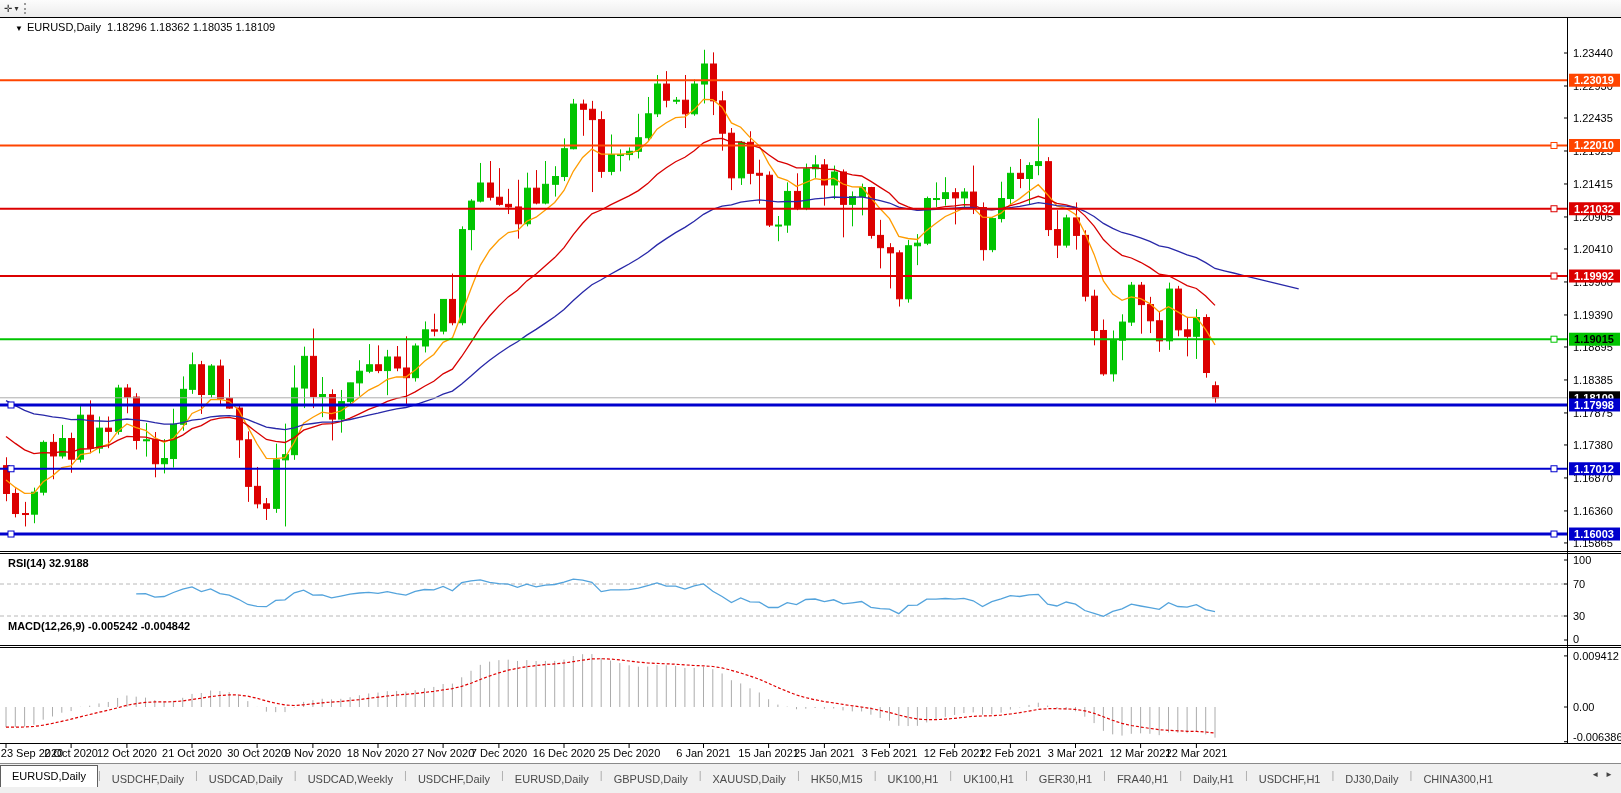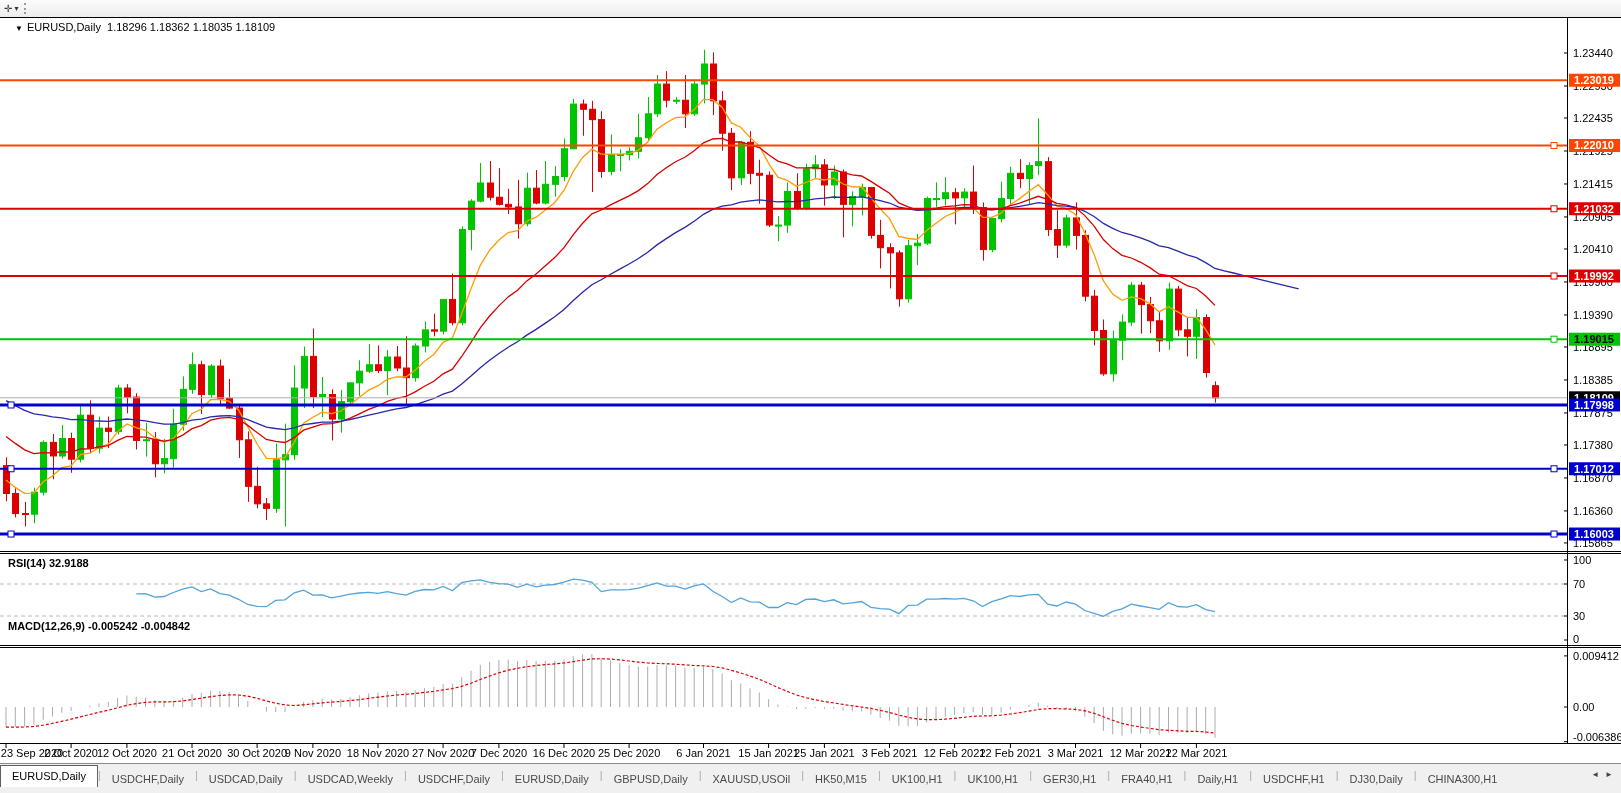--- a/index.html
+++ b/index.html
@@ -631,21 +631,21 @@
       <span class="tab">USDCAD,Daily</span>
       <span class="tabdiv">|</span>
       <span class="tab">USDCAD,Weekly</span>
       <span class="tabdiv">|</span>
       <span class="tab">USDCHF,Daily</span>
       <span class="tabdiv">|</span>
       <span class="tab">EURUSD,Daily</span>
       <span class="tabdiv">|</span>
       <span class="tab">GBPUSD,Daily</span>
       <span class="tabdiv">|</span>
-      <span class="tab">XAUUSD,USOil</span>
+      <span class="tab">XAUUSD,Daily</span>
       <span class="tabdiv">|</span>
       <span class="tab">HK50,M15</span>
       <span class="tabdiv">|</span>
       <span class="tab">UK100,H1</span>
       <span class="tabdiv">|</span>
       <span class="tab">UK100,H1</span>
       <span class="tabdiv">|</span>
       <span class="tab">GER30,H1</span>
       <span class="tabdiv">|</span>
       <span class="tab">FRA40,H1</span>

